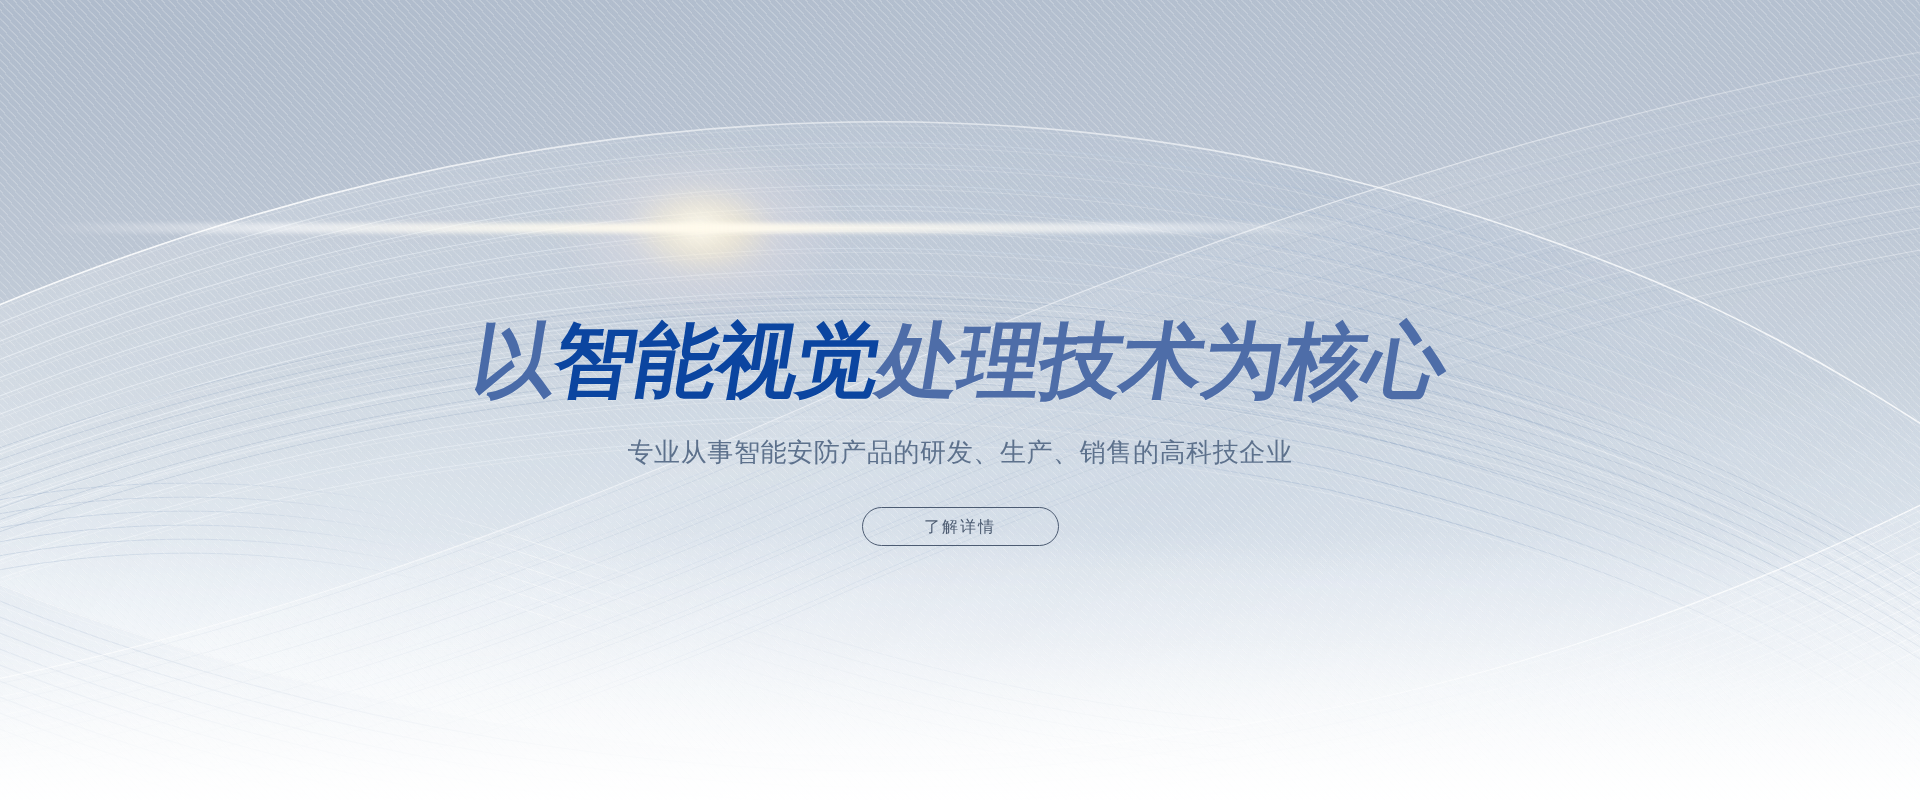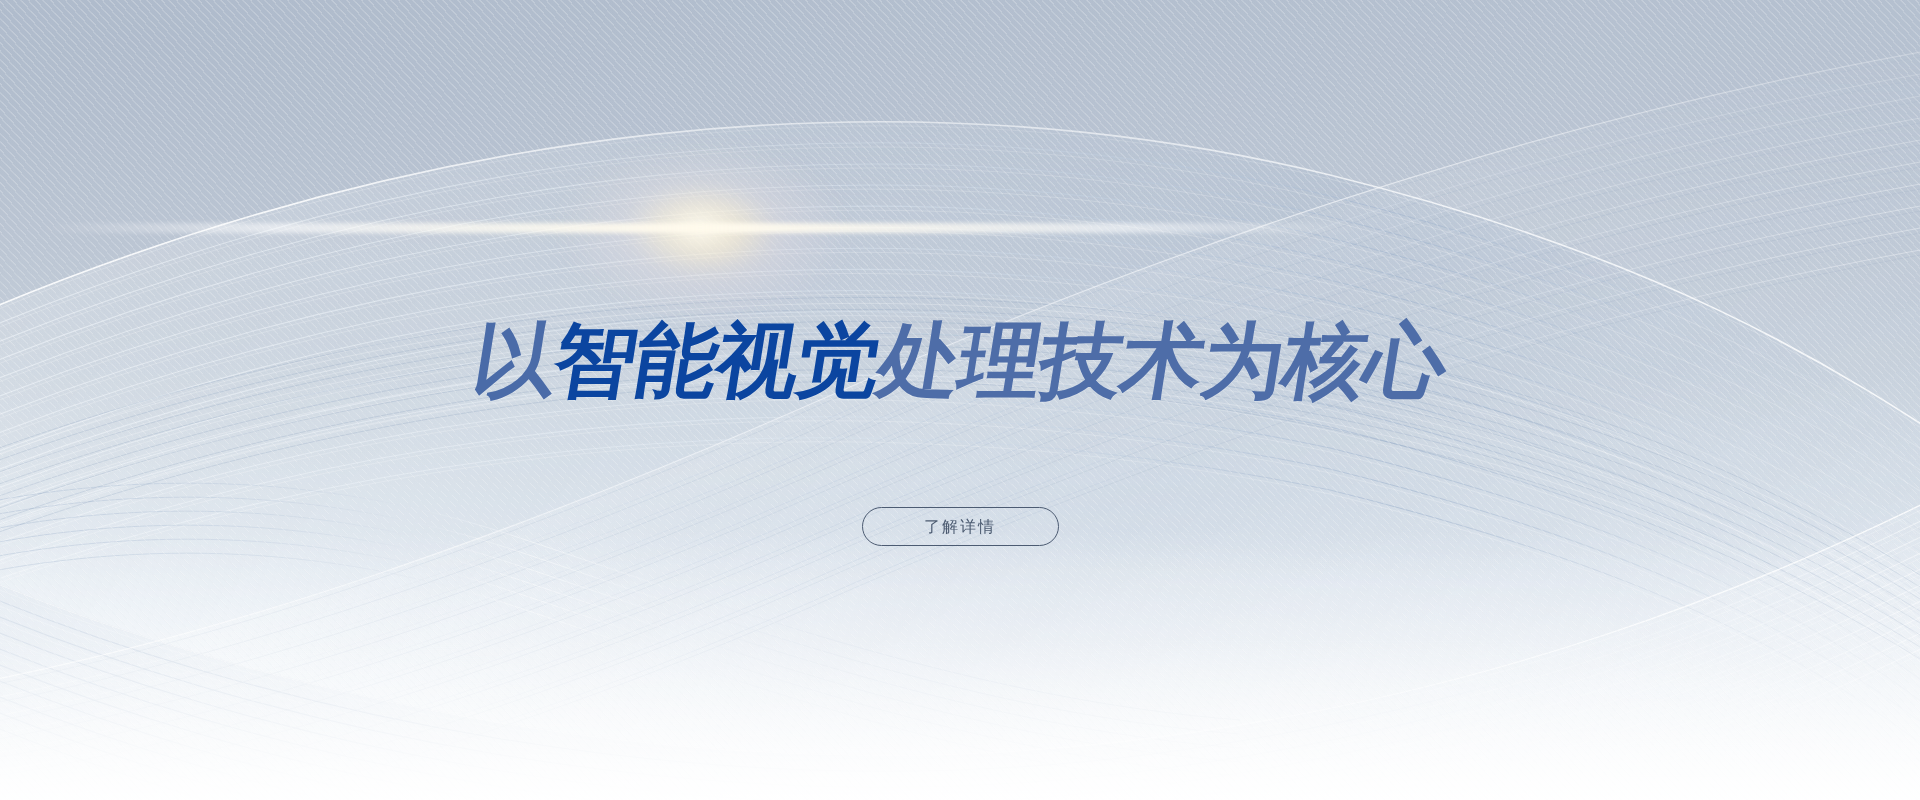--- a/index.html
+++ b/index.html
@@ -337,19 +337,20 @@
 
   <div id="flare-warm"></div>
   <div id="flare-core"></div>
 
   <div id="content">
 
     <h1 id="headline">
       <span class="seg seg-a">以</span><span class="seg seg-b">智能视觉</span><span class="seg seg-c">处理技术为核心</span>
     </h1>
 
+    <p id="subtitle">专业从事智能安防产品的研发、生产、销售的高科技企业</p>
 
     <div id="cta-wrap">
       <button id="cta-button" type="button">了解详情</button>
     </div>
 
   </div>
 </div>
 
 </body></html>

